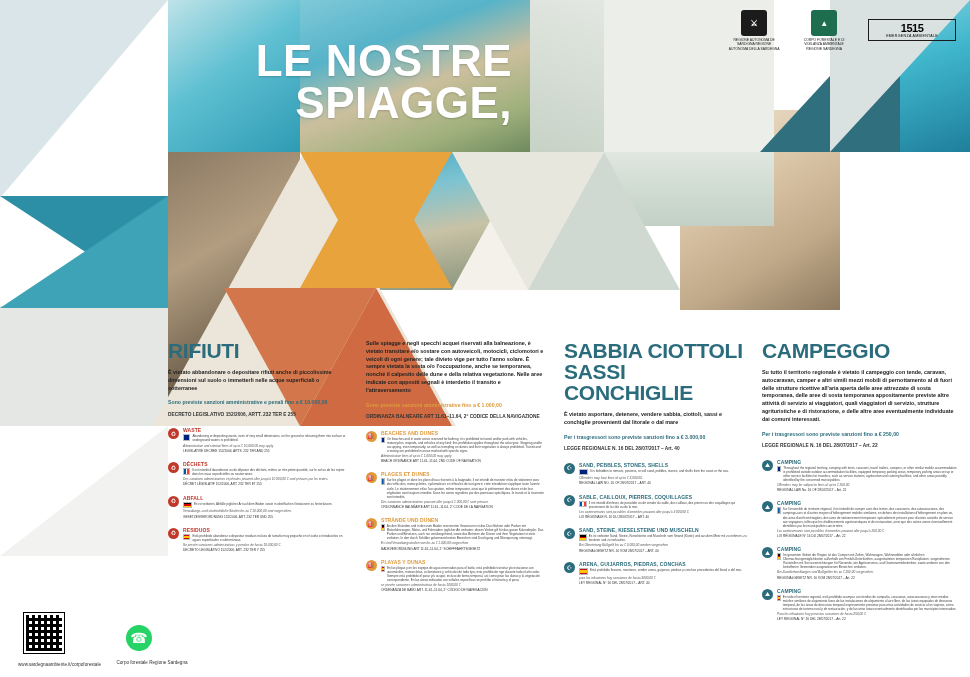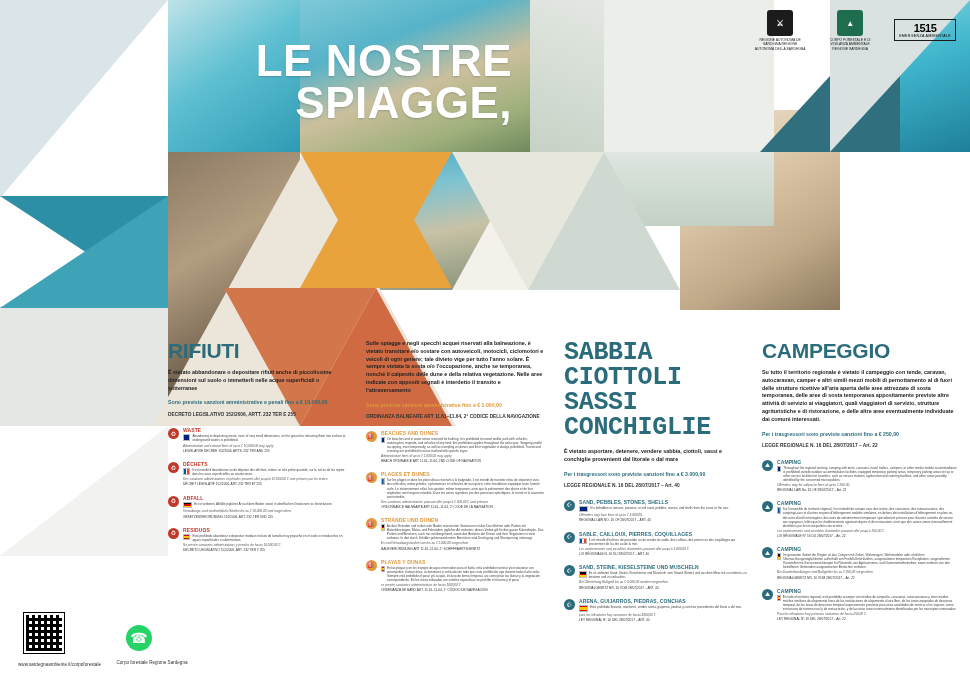--- a/index.html
+++ b/index.html
@@ -195,21 +195,21 @@
   .logo-cap {
     font-size: 3.4px;
     color: #1b1b1b;
     line-height: 1.25;
     margin-top: 2px;
     text-align: center;
     max-width: 52px;
   }
   .logo-box {
     border: 1px solid #1b1b1b;
-    padding: 2px 4px;
+    padding: 2px 17px;
     text-align: center;
   }
   .logo-box .big { font-size: 11px; font-weight: bold; letter-spacing: -0.5px;}
   .logo-box .sm { font-size: 3.6px; letter-spacing: .3px;}
 
   
   .cols {
     position: absolute;
     left: 0; top: 340px;
     width: 970px; height: 280px;
@@ -224,21 +224,21 @@
   .col-3 { left: 564px; width: 186px;}
   .col-4 { left: 762px; width: 196px;}
 
   .col-head {
     font-size: 21px;
     font-weight: bold;
     letter-spacing: -0.3px;
     line-height: 1.0;
     margin-bottom: 8px;
   }
-  .col-head.small { font-size: 25px; font-family: Liberation Mono, monospace; }
+  .col-head.small { font-size: 21px; }
   .c1h { color: #2b6c7c; }
   .c2h { color: #e09a3c; }
   .c3h { color: #2b6c7c; }
   .c4h { color: #2b6c7c; }
 
   .col-body {
     font-size: 5.4px;
     line-height: 1.45;
     color: #222;
     font-weight: bold;

